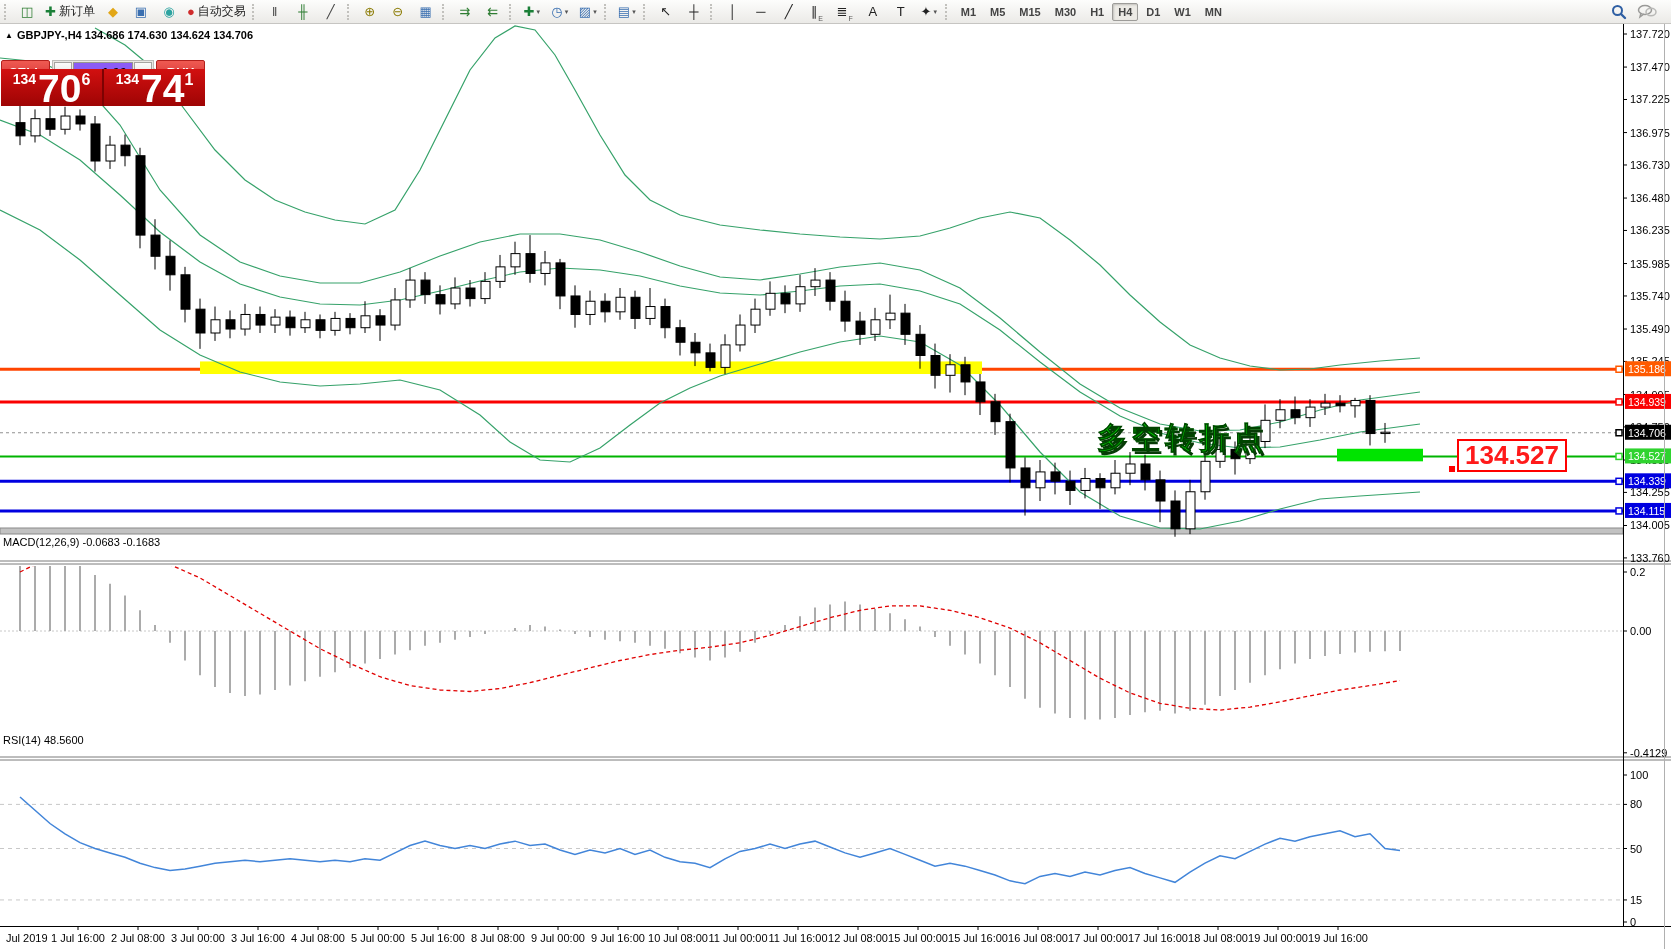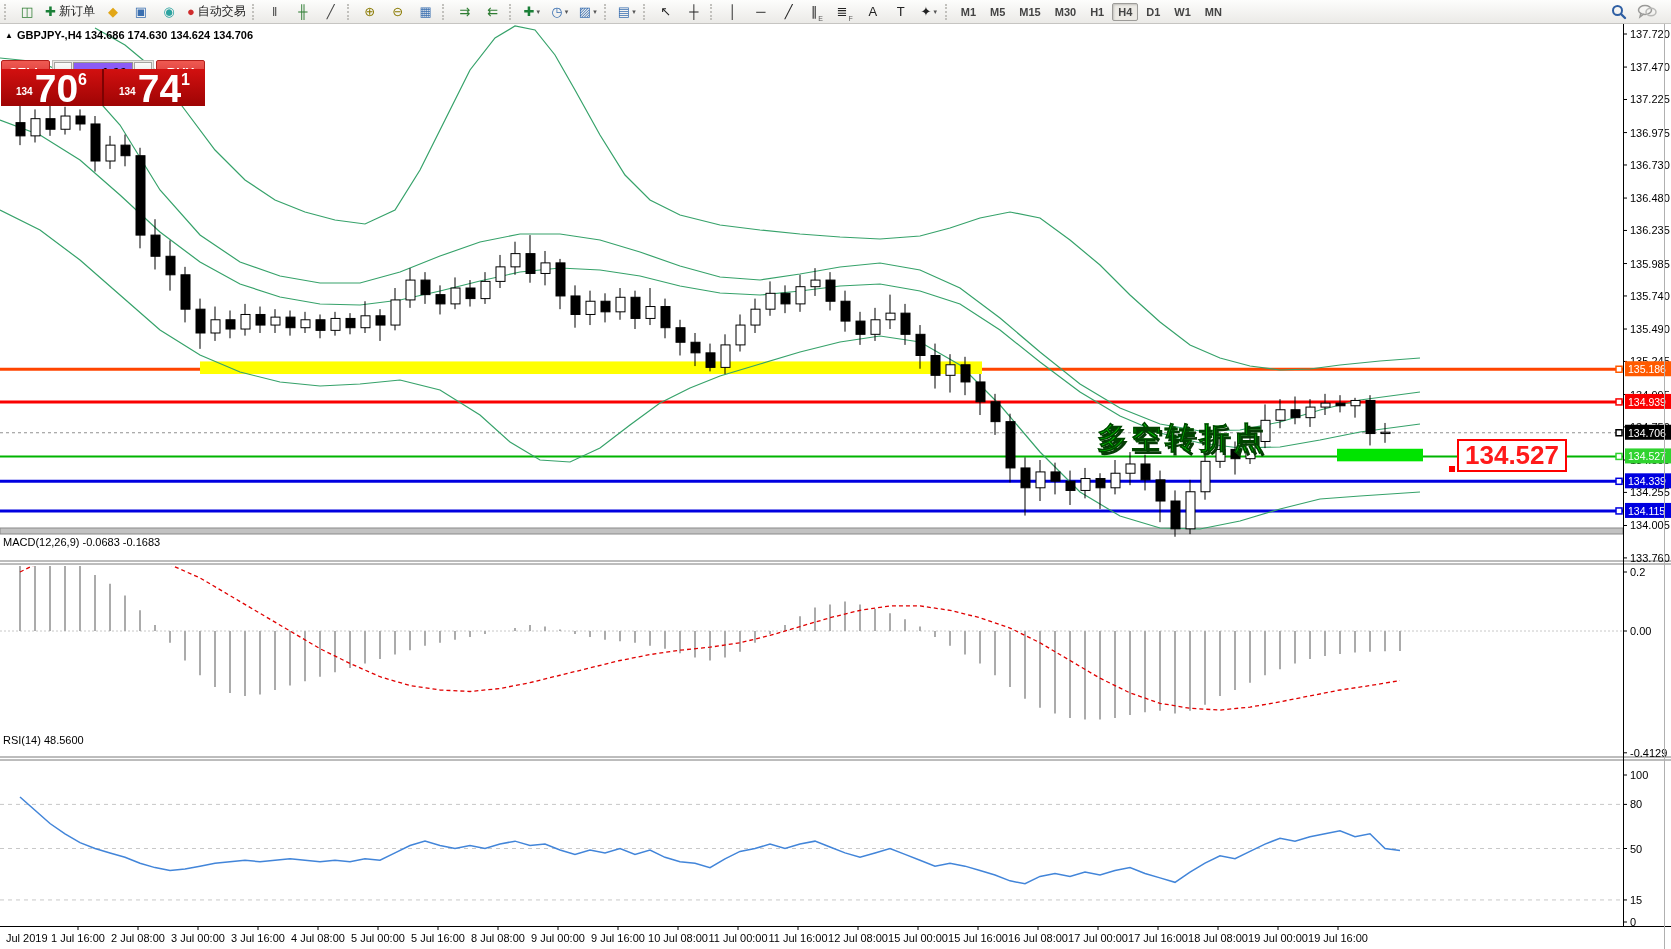--- a/index.html
+++ b/index.html
@@ -35,21 +35,21 @@
   .tw-spin{flex:1;display:flex;align-items:center;background:#e9e7e2;border:1px solid #bdbcb8;
     margin:0 2px;padding:0 1px;}
   .tw-arrow{width:16px;height:19px;background:linear-gradient(#fbfbfa,#dcdbd7);border:1px solid #a5a4a0;
     font-size:7px;display:flex;align-items:center;justify-content:center;color:#333;}
   .tw-vol{flex:1;height:19px;background:#8b5cf6;border:1px solid #979690;font-size:13px;font-weight:bold;
     display:flex;align-items:center;justify-content:flex-end;padding-right:5px;margin:0 1px;color:#000;}
   .tw-row2{position:absolute;top:25px;left:0;right:0;bottom:0;display:flex;background:#7d0202;}
   .tw-price{flex:1;background:linear-gradient(#d21010,#9e0404);color:#fff;display:flex;
     align-items:flex-end;justify-content:center;padding-bottom:4px;}
   .tw-price.buy{margin-left:2px;}
-  .tw-price .prefix{font-size:10px;margin:0 2px 5px 0;}
+  .tw-price .prefix{font-size:14px;margin:0 2px 15px 0;}
   .tw-price .big{font-size:39px;line-height:27px;}
   .tw-price .sup{font-size:16px;margin-bottom:13px;}
   
   .pane-label{position:absolute;left:3px;z-index:5;font-size:11px;color:#000;}
 </style>
 </head>
 <body>
 
 <div class="screen">
 

